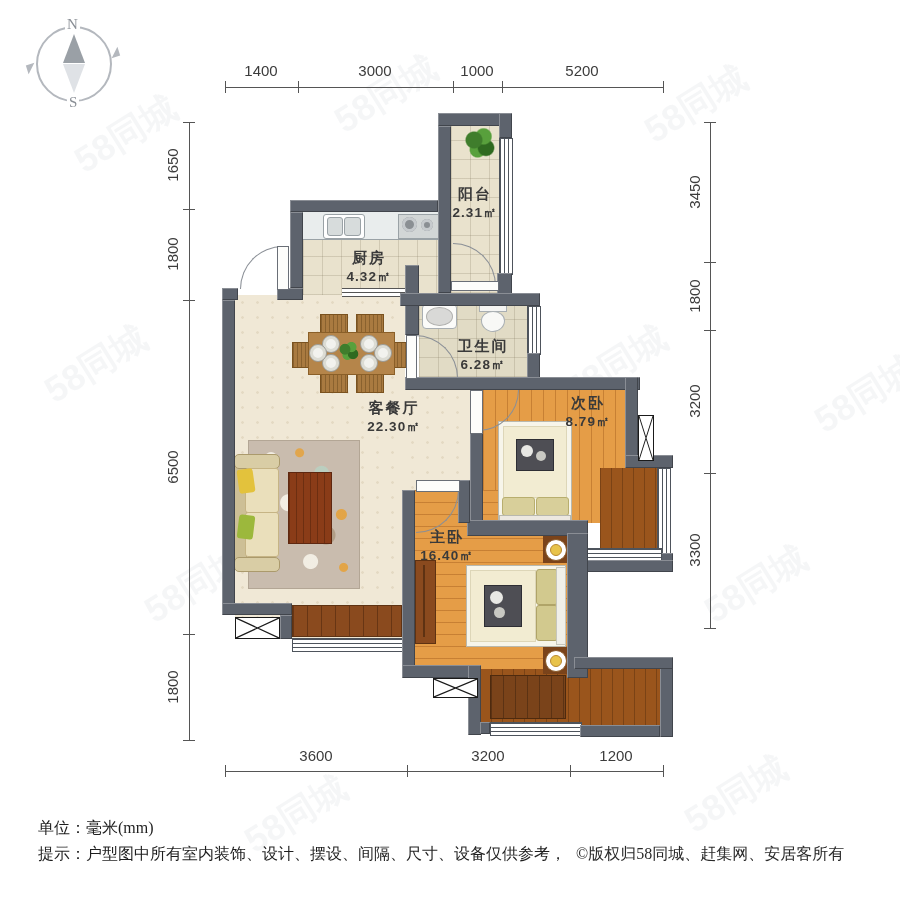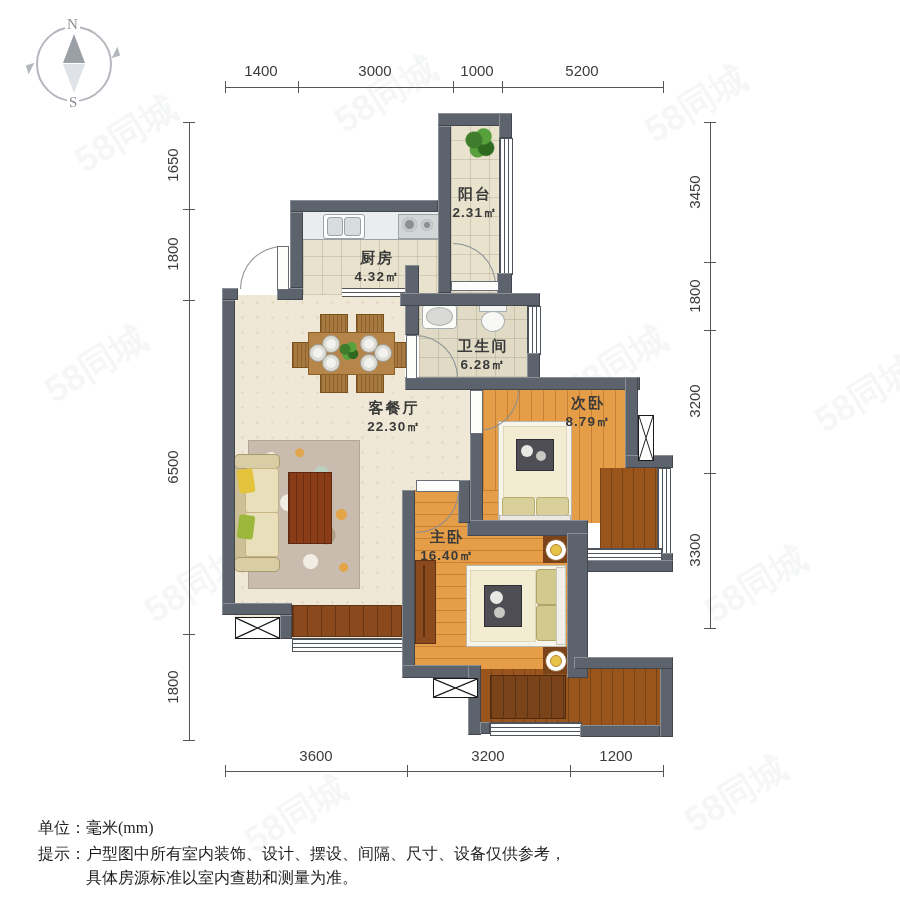--- a/index.html
+++ b/index.html
@@ -294,21 +294,21 @@
     <div class="leaf" style="left:184px;top:222px;width:9px;height:42px"></div>
     <div class="arc br" style="left:256px;top:277px;width:40px;height:40px"></div>
     <div class="leaf" style="left:248px;top:277px;width:11px;height:42px"></div>
     <div class="arc br" style="left:194px;top:377px;width:42px;height:42px"></div>
     <div class="leaf" style="left:194px;top:367px;width:42px;height:10px"></div>
 
     <div class="rlabel" style="left:253px;top:72px">
       <span class="nm">阳台</span>
       <span class="ar">2.31㎡</span>
     </div>
-    <div class="rlabel" style="left:155px;top:136px">
+    <div class="rlabel" style="left:147px;top:136px">
       <span class="nm">厨房</span>
       <span class="ar">4.32㎡</span>
     </div>
     <div class="rlabel" style="left:261px;top:224px">
       <span class="nm">卫生间</span>
       <span class="ar">6.28㎡</span>
     </div>
     <div class="rlabel" style="left:172px;top:286px">
       <span class="nm">客餐厅</span>
       <span class="ar">22.30㎡</span>
@@ -322,17 +322,17 @@
       <span class="ar">16.40㎡</span>
     </div>
   </div>
 
   <div class="foot" style="left:38px;top:818px">
     <span>单位：</span><span>毫米(mm)</span>
   </div>
   <div class="foot" style="left:38px;top:844px">
     <span>提示：</span><span>户型图中所有室内装饰、设计、摆设、间隔、尺寸、设备仅供参考，</span>
   </div>
-  <div class="foot" style="left:86px;top:868px">
-    <span>具体房源标准以室内查勘和测量为准。</span>
+  <div class="foot copy" style="left:576px;top:844px">
+    <span>©版权归58同城、赶集网、安居客所有</span>
   </div>
 
 </div>
 
 </body></html>

